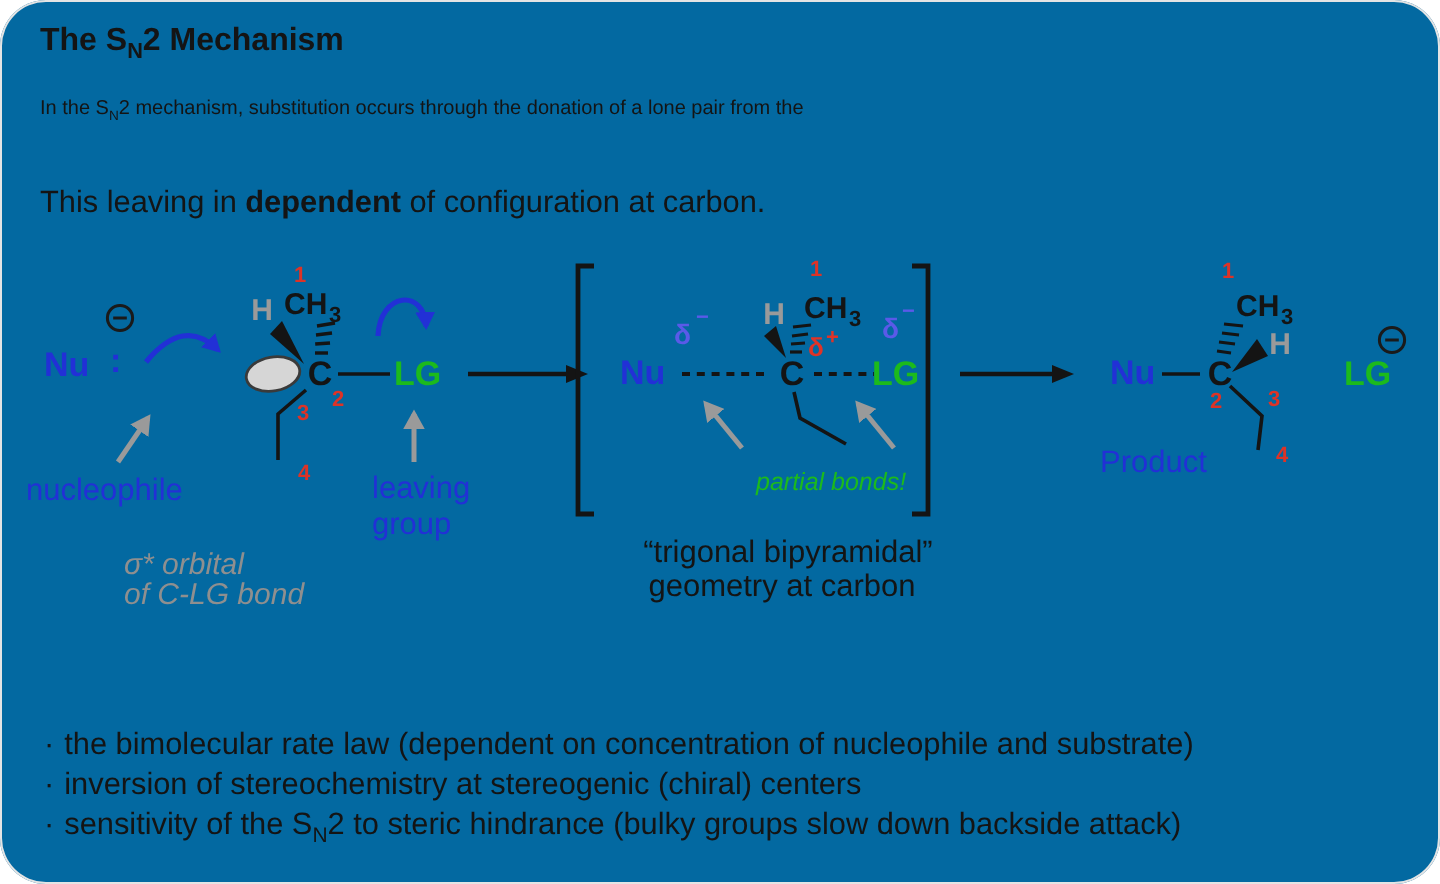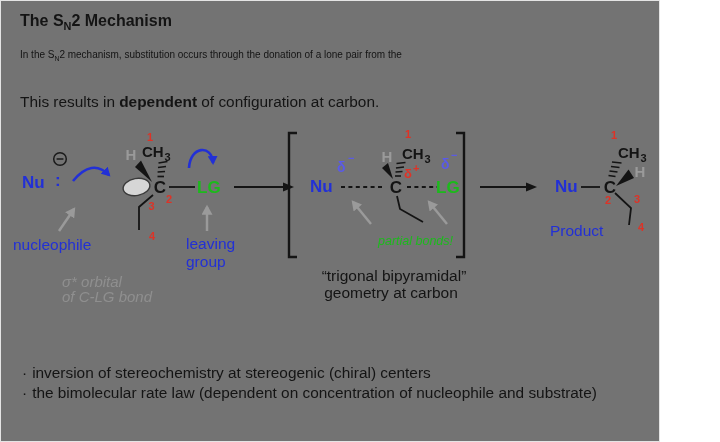--- a/index.html
+++ b/index.html
@@ -1,19 +1,20 @@
 <!DOCTYPE html>
 <html><head>
 <meta charset="utf-8">
 <style>
   html,body{margin:0;padding:0;background:#fff;}
   .page{
-    position:relative;width:660px;height:442px;background:#737373;
+    position:relative;width:720px;height:442px;background:#0369a1;
     font-family:"Liberation Sans",sans-serif;color:#141414;overflow:hidden;
     box-shadow:inset 0 0 0 1px #e4e4e4;
+    border-radius:23px;
   }
   .page-title{position:absolute;left:20px;top:12px;font-size:16px;font-weight:bold;margin:0;}
   .intro-p1{position:absolute;left:20px;top:44px;font-size:10px;line-height:21px;margin:0;white-space:nowrap;}
   .intro-p2{position:absolute;left:20px;top:93px;font-size:15.4px;margin:0;white-space:nowrap;}
   sub{font-size:0.68em;}
   .mech-svg{position:absolute;left:0;top:0;width:720px;height:442px;}
   
   text{font-family:"Liberation Sans",sans-serif;}
   .atom{font-size:17px;font-weight:bold;fill:#141414;}
   .atomM{font-size:15px;font-weight:bold;fill:#141414;}
@@ -36,21 +37,21 @@
 </style>
 </head>
 <body>
 
 <div class="page">
 
   <h1 class="page-title"><span>The S</span><sub>N</sub><span>2 Mechanism</span></h1>
 
   <p class="intro-p1"><span>In the S</span><sub>N</sub><span>2 mechanism, substitution occurs through the donation of a lone pair from the</span><br></p>
 
-  <p class="intro-p2"><span>This results in </span><b>dependent</b><span> of configuration at carbon.</span></p>
+  <p class="intro-p2"><span>This leaving in </span><b>dependent</b><span> of configuration at carbon.</span></p>
 
   <svg class="mech-svg" viewBox="0 0 720 442">
     <defs>
       <marker id="mblue" markerUnits="userSpaceOnUse" markerWidth="10" markerHeight="10" viewBox="0 0 10 10" refX="7" refY="5" orient="auto">
         <path d="M0,0 L9,5 L0,10 Z" fill="#2230d6"></path>
       </marker>
       <marker id="mgray" markerUnits="userSpaceOnUse" markerWidth="11" markerHeight="11" viewBox="0 0 10 10" refX="7" refY="5" orient="auto">
         <path d="M0,0 L9,5 L0,10 Z" fill="#9a9a9a"></path>
       </marker>
     </defs>
@@ -160,17 +161,18 @@
       <g>
         <circle cx="696" cy="170" r="6.3" fill="none" stroke="#1a1a1a" stroke-width="1.5"></circle>
         <line x1="692.6" y1="170" x2="699.4" y2="170" stroke="#1a1a1a" stroke-width="1.5"></line>
       </g>
       <text class="lbl" x="550" y="236">Product</text>
     </g>
   </svg>
 
 
   <div class="bullets">
+    <div><span class="dot">·</span><span>the bimolecular rate law (dependent on concentration of nucleophile and substrate)</span></div>
     <div><span class="dot">·</span><span>inversion of stereochemistry at stereogenic (chiral) centers</span></div>
-    <div><span class="dot">·</span><span>the bimolecular rate law (dependent on concentration of nucleophile and substrate)</span></div>
+    <div><span class="dot">·</span><span>sensitivity of the S</span><sub>N</sub><span>2 to steric hindrance (bulky groups slow down backside attack)</span></div>
   </div>
 
 </div>
 
 </body></html>

